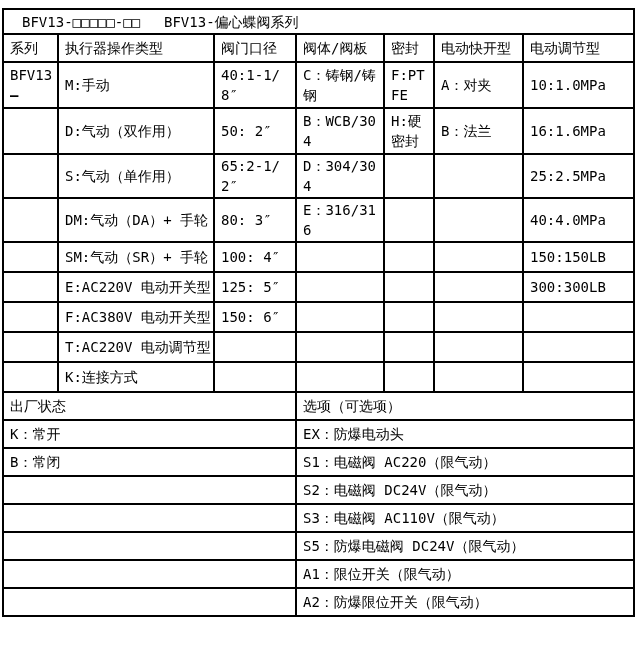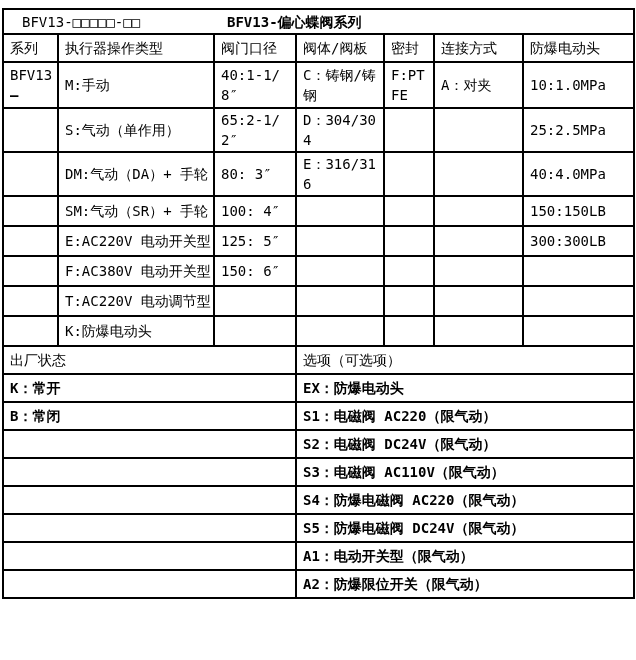--- a/index.html
+++ b/index.html
@@ -31,25 +31,25 @@
     white-space: normal;
   }
   .bold   { font-weight: bold; }
   .center { text-align: center; padding-left: 0; }
   .r-title  td { height: 21px; }
   .r-head   th { height: 24px; margin-left: 8px; }
   .r-tall1  td { height: 42px; }
   .r-tall2  td { height: 42px; }
   .r-std    td { height: 26px; }
   .r-sect   td { height: 24px; }
-  .r-opt    td { height: 24px; font-weight: bold; }
+  .r-opt    td { height: 24px; }
   .title-cell { padding: 1px 0; }
-  .title-flex { display: flex; align-items: flex-start; gap: 37px; }
+  .title-flex { display: flex; align-items: flex-start; }
   .title-code { margin-left: 12px; }
-  .title-name { margin-left: 50px; font-weight: bold; }
+  .title-name { margin-left: 24px; }
   .series-cell { text-align: center; padding-left: 0; line-height: 19px; margin-left: 24px; }
   .series-dash { font-weight: bold; display: block; }
   .pressure-cell { padding-left: 9px; margin-left: 8px; }
   .size-cell { padding-left: 5px; }
 </style>
 </head>
 <body>
 
 <table class="spec-table">
   <colgroup>
@@ -71,37 +71,46 @@
       </div>
     </td>
   </tr>
 
   <tr class="r-head">
     <th class="bold center">系列</th>
     <th class="bold center">执行器操作类型</th>
     <th class="bold center">阀门口径</th>
     <th class="bold center">阀体/阀板</th>
     <th class="bold center">密封</th>
-    <th class="bold center">连接方式</th>
-    <th class="bold center">防爆电动头</th>
+    <th class="bold center">电动快开型</th>
+    <th class="bold center">电动调节型</th>
   </tr>
 
   <tr class="r-tall1">
     <td class="bold series-cell">
       <span>BFV13</span>
       <span class="series-dash">–</span>
     </td>
     <td>M:手动</td>
     <td class="size-cell">40:1-1/8″</td>
     <td>C：铸钢/铸钢</td>
     <td>F:PTFE</td>
     <td>A：对夹</td>
     <td class="pressure-cell">10:1.0MPa</td>
   </tr>
 
+  <tr class="r-tall2">
+    <td></td>
+    <td>D:气动（双作用）</td>
+    <td class="size-cell">50: 2″</td>
+    <td>B：WCB/304</td>
+    <td>H:硬密封</td>
+    <td>B：法兰</td>
+    <td class="pressure-cell">16:1.6MPa</td>
+  </tr>
 
   <tr class="r-std">
     <td></td>
     <td>S:气动（单作用）</td>
     <td class="size-cell">65:2-1/2″</td>
     <td>D：304/304</td>
     <td></td>
     <td></td>
     <td class="pressure-cell">25:2.5MPa</td>
   </tr>
@@ -152,21 +161,21 @@
     <td>T:AC220V 电动调节型</td>
     <td class="size-cell"></td>
     <td></td>
     <td></td>
     <td></td>
     <td class="pressure-cell"></td>
   </tr>
 
   <tr class="r-std">
     <td></td>
-    <td>K:防爆电动头</td>
+    <td>K:连接方式</td>
     <td class="size-cell"></td>
     <td></td>
     <td></td>
     <td></td>
     <td class="pressure-cell"></td>
   </tr>
 
   <tr class="r-sect">
     <td colspan="3" class="bold center">出厂状态</td>
     <td colspan="4" class="bold center">选项（可选项）</td>
@@ -183,29 +192,25 @@
   <tr class="r-opt">
     <td colspan="3"></td>
     <td colspan="4">S2：电磁阀 DC24V（限气动）</td>
   </tr>
   <tr class="r-opt">
     <td colspan="3"></td>
     <td colspan="4">S3：电磁阀 AC110V（限气动）</td>
   </tr>
   <tr class="r-opt">
     <td colspan="3"></td>
-    <td colspan="4">S4：防爆电磁阀 AC220（限气动）</td>
-  </tr>
-  <tr class="r-opt">
-    <td colspan="3"></td>
     <td colspan="4">S5：防爆电磁阀 DC24V（限气动）</td>
   </tr>
   <tr class="r-opt">
     <td colspan="3"></td>
-    <td colspan="4">A1：电动开关型（限气动）</td>
+    <td colspan="4">A1：限位开关（限气动）</td>
   </tr>
   <tr class="r-opt">
     <td colspan="3"></td>
     <td colspan="4">A2：防爆限位开关（限气动）</td>
   </tr>
 
 </tbody>
   </table>
 
 </body></html>

